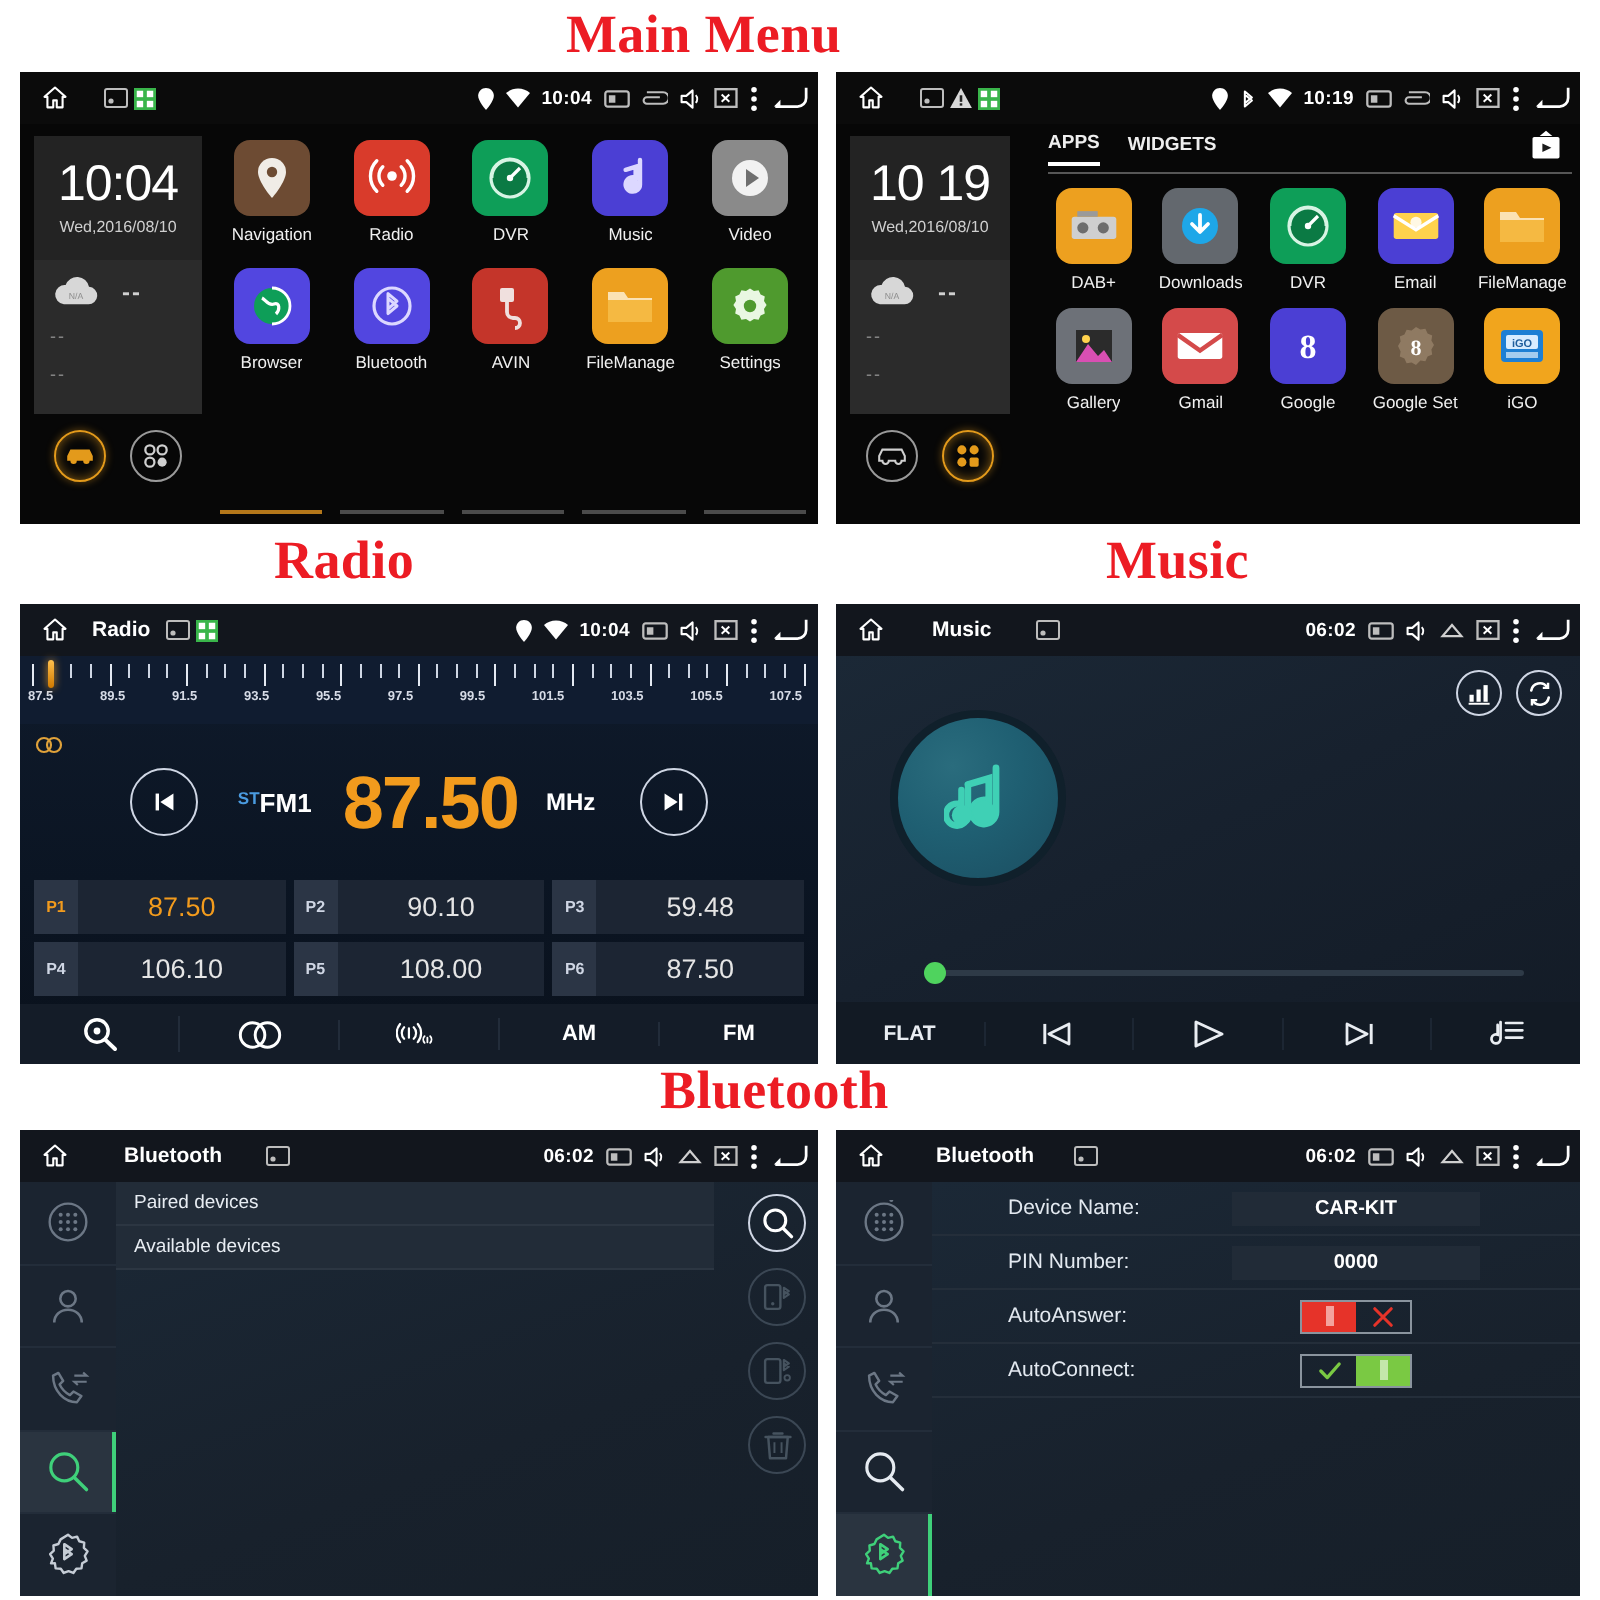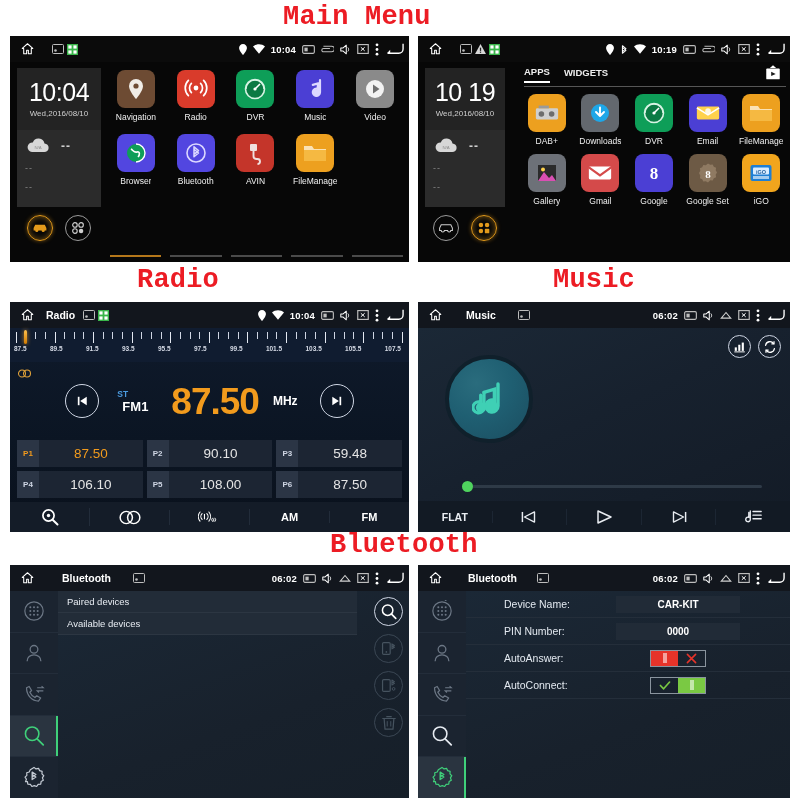--- a/index.html
+++ b/index.html
@@ -11,21 +11,21 @@
   }
   #root { position: relative; width: 800px; height: 800px; }
 
   .caption {
     position: absolute;
     color: #ec1c24;
     font-size: 27px;
     font-weight: 700;
     letter-spacing: .2px;
     white-space: nowrap;
-    font-family: Liberation Mono, monospace;
+    font-family: Liberation Serif, serif;
   }
 
   .panel {
     position: absolute;
     overflow: hidden;
     background: #000;
   }
 
   
   .statusbar {
@@ -86,21 +86,21 @@
   .dial { height: 34px; position: relative; background: linear-gradient(180deg,#13213a 0%, #0d1career 100%); background-color:#101c30; }
   .ticks { position: absolute; left: 6px; right: 6px; top: 4px; height: 12px; display: flex; justify-content: space-between; align-items: flex-start; }
   .tk { width: 1px; background: #cfd6e4; height: 7px; }
   .tk.maj { height: 11px; background: #e4e9f2; }
   .tklabels { position: absolute; left: 6px; right: 6px; top: 17px; display: flex; justify-content: space-between; }
   .tklabels span { color: #d6dbe6; font-size: 6.5px; font-weight: 700; transform: translateX(-2px); }
   .needle { position: absolute; top: 2px; left: 14px; width: 3px; height: 14px; background: linear-gradient(180deg,#ffc04d,#d07a00); border-radius: 2px; box-shadow: 0 0 4px rgba(255,170,40,.8); }
   .st-icon { position: absolute; left: 7px; top: 36px; }
   .tuner { position: relative; height: 78px; display: flex; align-items: center; justify-content: center; gap: 14px; }
   .rbtn { width: 34px; height: 34px; border-radius: 50%; border: 1.6px solid #cfd6e4; display: flex; align-items: center; justify-content: center; color: #fff; font-size: 13px; }
-  .band-wrap { display: flex; flex-direction: column; align-items: center; justify-content: center; width: 44px; text-align: center;}
+  .band-wrap { display: flex; flex-direction: row; align-items: center; justify-content: center; width: 44px; text-align: center;}
   .band-st { color: #4a9be0; font-size: 8.5px; font-weight: 700; align-self:flex-start; margin-left: 4px;}
   .band-fm { color: #fff; font-size: 13px; font-weight: 700; }
   .freq { color: #f29b1d; font-size: 37px; font-weight: 700; letter-spacing: -1px; line-height: 1; }
   .mhz { color: #fff; font-size: 12px; font-weight: 700; }
   .presets { padding: 0 7px; border-radius: 18px; }
   .prow { display: flex; gap: 4px; margin-bottom: 4px; }
   .pcell { flex: 1 1 0; height: 27px; background: #1c2533; display: flex; align-items: center; position: relative; }
   .ptag { width: 22px; height: 100%; background: #2b3545; color: #cfd6e4; font-size: 8px; font-weight: 700; display: flex; align-items: center; justify-content: center; }
   .ptag.act { color: #f29b1d; }
   .pval { flex: 1 1 auto; text-align: center; color: #e5e5e5; font-size: 13.5px; }
@@ -353,20 +353,29 @@
           <div class="app">
             <div class="app-ic" style="background:#eda01f">
               <svg width="26" height="22" viewBox="0 0 26 22">
                   <path d="M2 4h8l2 3h12v12H2z" fill="#fbe2b4"></path>
                   <path d="M2 8h22v11H2z" fill="#f5b942"></path>
                 </svg>
             </div>
             <div class="app-lb">FileManage</div>
           </div>
 
+          <div class="app">
+            <div class="app-ic" style="background:#4f9a2e">
+              <svg width="24" height="24" viewBox="0 0 24 24">
+                  <path d="M12 3.2l2 1.3 2.3-.4 1 2.1 2.1 1-.4 2.3 1.3 2-1.3 2 .4 2.3-2.1 1-1 2.1-2.3-.4-2 1.3-2-1.3-2.3.4-1-2.1-2.1-1 .4-2.3-1.3-2 1.3-2-.4-2.3 2.1-1 1-2.1 2.3.4z" fill="#e9f7e2"></path>
+                  <circle cx="12" cy="12" r="3.1" fill="#4f9a2e"></circle>
+                </svg>
+            </div>
+            <div class="app-lb">Settings</div>
+          </div>
 
         </div>
         <div class="pagebars">
           <div class="pagebar on"></div>
           <div class="pagebar"></div>
           <div class="pagebar"></div>
           <div class="pagebar"></div>
           <div class="pagebar"></div>
         </div>
       </div>

